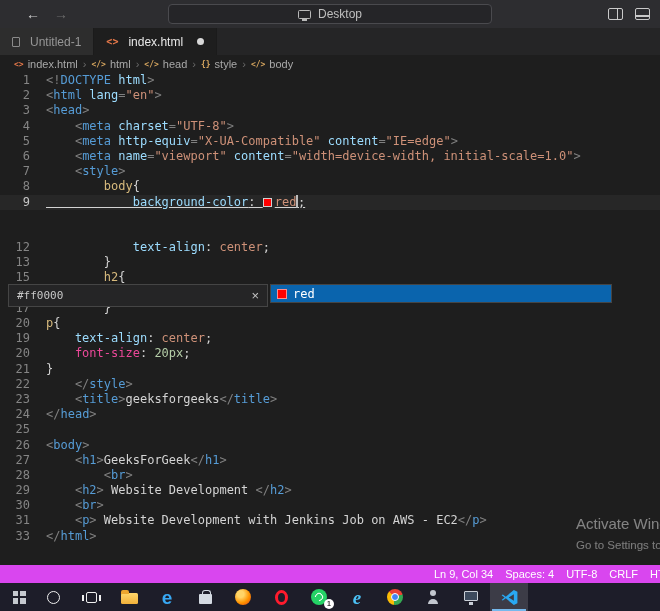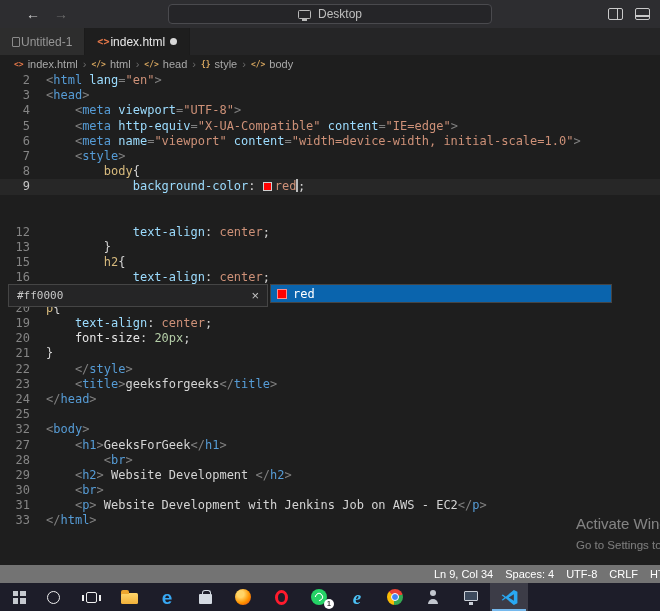--- a/index.html
+++ b/index.html
@@ -28,21 +28,21 @@
   .wico { position:relative; width:15px; height:12px; border:1.2px solid #c9c9c9;
     border-radius:2px; display:inline-block; }
   .wico-split::after { content:""; position:absolute; top:0; bottom:0; right:4px;
     width:1.2px; background:#c9c9c9; }
   .wico-layout::after { content:""; position:absolute; left:0; right:0; bottom:2.5px;
     height:1.2px; background:#c9c9c9; }
 
   
   .tabbar { position:absolute; top:28px; left:0; width:660px; height:27px;
     background:#252526; display:flex; }
-  .tab { height:27px; padding:0 12px; display:flex; align-items:center; gap:1px;
+  .tab { height:27px; padding:0 12px; display:flex; align-items:center; gap:10px;
     font-size:12px; color:#969696; background:#2d2d2d; border-right:1px solid #1b1b1b; }
   .tab.active { background:#1e1e1e; color:#e8e8e8; }
   .tico-file { width:8px; height:10px; border:1px solid #8a8a8a; border-radius:1px;
     display:inline-block; }
   .tico-html { color:#e8794a; font:700 10px "DejaVu Sans Mono", monospace; }
   .tdot { width:7px; height:7px; border-radius:50%; background:#d8d8d8;
     display:inline-block; margin-left:4px; }
 
   
   .breadcrumbs { position:absolute; top:55px; left:0; width:660px; height:18px;
@@ -50,21 +50,21 @@
     font-size:11px; color:#a9a9a9; }
   .bc-item { display:flex; align-items:center; gap:4px; cursor:default; }
   .bc-glyph { font:700 8px "DejaVu Sans Mono", monospace; }
   .bc-sep { color:#6a6a6a; margin:0 5px; font-size:11px; }
 
   
   .editor { position:absolute; top:73px; left:0; width:660px; height:492px;
     background:#1e1e1e; overflow:hidden; }
   .line { white-space:pre; font:12px/15.2px "DejaVu Sans Mono", monospace;
     height:15.2px; color:#d4d4d4; }
-  .line.cur { background:rgba(255,255,255,0.045); }
+  .line.cur { background:rgba(255,255,255,0.045);text-decoration:underline; }
   .ln { display:inline-block; width:30px; text-align:right; margin-right:16px;
     color:#858585; }
   .line.cur .ln { color:#c6c6c6; }
   .sw { display:inline-block; width:9px; height:9px; margin:0 3px -1px 0;
     border:1px solid #d0d0d0; }
   .caret { display:inline-block; width:1.5px; height:13px; margin-bottom:-2px; }
 
   
   .docpopup { position:absolute; top:211px; left:8px; width:260px; height:23px;
     background:#252526; border:1px solid #454545; display:flex; align-items:center;
@@ -200,44 +200,45 @@
       </span>
       <span class="bc-sep">›</span>
       <span class="bc-item">
         <span class="bc-glyph" style="color: rgb(215, 166, 95);">&lt;/&gt;</span>
         <span>body</span>
       </span>
     </div>
 
   <div class="editor">
     <div id="code-lines">
+        <div class="line"><span class="ln">1</span><span style="color: rgb(128, 128, 128);">&lt;!</span><span style="color: rgb(86, 156, 214);">DOCTYPE</span><span style="color: rgb(156, 220, 254);"> html</span><span style="color: rgb(128, 128, 128);">&gt;</span></div>
         <div class="line"><span class="ln">2</span><span style="color: rgb(128, 128, 128);">&lt;</span><span style="color: rgb(86, 156, 214);">html</span><span style="color: rgb(156, 220, 254);"> lang</span><span style="color: rgb(128, 128, 128);">=</span><span style="color: rgb(206, 145, 120);">"en"</span><span style="color: rgb(128, 128, 128);">&gt;</span></div>
         <div class="line"><span class="ln">3</span><span style="color: rgb(128, 128, 128);">&lt;</span><span style="color: rgb(86, 156, 214);">head</span><span style="color: rgb(128, 128, 128);">&gt;</span></div>
-        <div class="line"><span class="ln">4</span><span style="color: rgb(128, 128, 128);">    &lt;</span><span style="color: rgb(86, 156, 214);">meta</span><span style="color: rgb(156, 220, 254);"> viewport</span><span style="color: rgb(128, 128, 128);">=</span><span style="color: rgb(206, 145, 120);">"UTF-8"</span><span style="color: rgb(128, 128, 128);">&gt;</span></div>
+        <div class="line"><span class="ln">4</span><span style="color: rgb(128, 128, 128);">    &lt;</span><span style="color: rgb(86, 156, 214);">meta</span><span style="color: rgb(156, 220, 254);"> charset</span><span style="color: rgb(128, 128, 128);">=</span><span style="color: rgb(206, 145, 120);">"UTF-8"</span><span style="color: rgb(128, 128, 128);">&gt;</span></div>
         <div class="line"><span class="ln">5</span><span style="color: rgb(128, 128, 128);">    &lt;</span><span style="color: rgb(86, 156, 214);">meta</span><span style="color: rgb(156, 220, 254);"> http-equiv</span><span style="color: rgb(128, 128, 128);">=</span><span style="color: rgb(206, 145, 120);">"X-UA-Compatible"</span><span style="color: rgb(156, 220, 254);"> content</span><span style="color: rgb(128, 128, 128);">=</span><span style="color: rgb(206, 145, 120);">"IE=edge"</span><span style="color: rgb(128, 128, 128);">&gt;</span></div>
         <div class="line"><span class="ln">6</span><span style="color: rgb(128, 128, 128);">    &lt;</span><span style="color: rgb(86, 156, 214);">meta</span><span style="color: rgb(156, 220, 254);"> name</span><span style="color: rgb(128, 128, 128);">=</span><span style="color: rgb(206, 145, 120);">"viewport"</span><span style="color: rgb(156, 220, 254);"> content</span><span style="color: rgb(128, 128, 128);">=</span><span style="color: rgb(206, 145, 120);">"width=device-width, initial-scale=1.0"</span><span style="color: rgb(128, 128, 128);">&gt;</span></div>
         <div class="line"><span class="ln">7</span><span style="color: rgb(128, 128, 128);">    &lt;</span><span style="color: rgb(86, 156, 214);">style</span><span style="color: rgb(128, 128, 128);">&gt;</span></div>
         <div class="line"><span class="ln">8</span><span style="color: rgb(215, 186, 125);">        body</span><span style="color: rgb(212, 212, 212);">{</span></div>
         <div class="line cur"><span class="ln">9</span><span style="color: rgb(156, 220, 254);">            background-color</span><span style="color: rgb(212, 212, 212);">: </span><span class="sw" style="background: rgb(255, 0, 0);"></span><span style="color: rgb(206, 145, 120);">red</span><span class="caret" style="background: rgb(187, 187, 187);"></span><span style="color: rgb(212, 212, 212);">;</span></div>
         <div class="line"><span class="ln"></span></div>
         <div class="line"><span class="ln"></span></div>
         <div class="line"><span class="ln">12</span><span style="color: rgb(156, 220, 254);">            text-align</span><span style="color: rgb(212, 212, 212);">: </span><span style="color: rgb(206, 145, 120);">center</span><span style="color: rgb(212, 212, 212);">;</span></div>
         <div class="line"><span class="ln">13</span><span style="color: rgb(212, 212, 212);">        }</span></div>
         <div class="line"><span class="ln">15</span><span style="color: rgb(215, 186, 125);">        h2</span><span style="color: rgb(212, 212, 212);">{</span></div>
         <div class="line"><span class="ln">16</span><span style="color: rgb(156, 220, 254);">            text-align</span><span style="color: rgb(212, 212, 212);">: </span><span style="color: rgb(206, 145, 120);">center</span><span style="color: rgb(212, 212, 212);">;</span></div>
         <div class="line"><span class="ln">17</span><span style="color: rgb(212, 212, 212);">        }</span></div>
         <div class="line"><span class="ln">20</span><span style="color: rgb(215, 186, 125);">p</span><span style="color: rgb(212, 212, 212);">{</span></div>
         <div class="line"><span class="ln">19</span><span style="color: rgb(156, 220, 254);">    text-align</span><span style="color: rgb(212, 212, 212);">: </span><span style="color: rgb(206, 145, 120);">center</span><span style="color: rgb(212, 212, 212);">;</span></div>
-        <div class="line"><span class="ln">20</span><span style="color: #e5e5e5;">    font-size</span><span style="color: rgb(212, 212, 212);">: </span><span style="color: rgb(181, 206, 168);">20px</span><span style="color: rgb(212, 212, 212);">;</span></div>
+        <div class="line"><span class="ln">20</span><span style="color: #ec4899;">    font-size</span><span style="color: rgb(212, 212, 212);">: </span><span style="color: rgb(181, 206, 168);">20px</span><span style="color: rgb(212, 212, 212);">;</span></div>
         <div class="line"><span class="ln">21</span><span style="color: rgb(212, 212, 212);">}</span></div>
         <div class="line"><span class="ln">22</span><span style="color: rgb(128, 128, 128);">    &lt;/</span><span style="color: rgb(86, 156, 214);">style</span><span style="color: rgb(128, 128, 128);">&gt;</span></div>
         <div class="line"><span class="ln">23</span><span style="color: rgb(128, 128, 128);">    &lt;</span><span style="color: rgb(86, 156, 214);">title</span><span style="color: rgb(128, 128, 128);">&gt;</span><span style="color: rgb(212, 212, 212);">geeksforgeeks</span><span style="color: rgb(128, 128, 128);">&lt;/</span><span style="color: rgb(86, 156, 214);">title</span><span style="color: rgb(128, 128, 128);">&gt;</span></div>
         <div class="line"><span class="ln">24</span><span style="color: rgb(128, 128, 128);">&lt;/</span><span style="color: rgb(86, 156, 214);">head</span><span style="color: rgb(128, 128, 128);">&gt;</span></div>
         <div class="line"><span class="ln">25</span></div>
-        <div class="line"><span class="ln">32</span><span style="color: rgb(128, 128, 128);">&lt;</span><span style="color: rgb(86, 156, 214);">body</span><span style="color: rgb(128, 128, 128);">&gt;</span></div>
+        <div class="line"><span class="ln">26</span><span style="color: rgb(128, 128, 128);">&lt;</span><span style="color: rgb(86, 156, 214);">body</span><span style="color: rgb(128, 128, 128);">&gt;</span></div>
         <div class="line"><span class="ln">27</span><span style="color: rgb(128, 128, 128);">    &lt;</span><span style="color: rgb(86, 156, 214);">h1</span><span style="color: rgb(128, 128, 128);">&gt;</span><span style="color: rgb(212, 212, 212);">GeeksForGeek</span><span style="color: rgb(128, 128, 128);">&lt;/</span><span style="color: rgb(86, 156, 214);">h1</span><span style="color: rgb(128, 128, 128);">&gt;</span></div>
         <div class="line"><span class="ln">28</span><span style="color: rgb(128, 128, 128);">        &lt;</span><span style="color: rgb(86, 156, 214);">br</span><span style="color: rgb(128, 128, 128);">&gt;</span></div>
         <div class="line"><span class="ln">29</span><span style="color: rgb(128, 128, 128);">    &lt;</span><span style="color: rgb(86, 156, 214);">h2</span><span style="color: rgb(128, 128, 128);">&gt;</span><span style="color: rgb(212, 212, 212);"> Website Development </span><span style="color: rgb(128, 128, 128);">&lt;/</span><span style="color: rgb(86, 156, 214);">h2</span><span style="color: rgb(128, 128, 128);">&gt;</span></div>
         <div class="line"><span class="ln">30</span><span style="color: rgb(128, 128, 128);">    &lt;</span><span style="color: rgb(86, 156, 214);">br</span><span style="color: rgb(128, 128, 128);">&gt;</span></div>
         <div class="line"><span class="ln">31</span><span style="color: rgb(128, 128, 128);">    &lt;</span><span style="color: rgb(86, 156, 214);">p</span><span style="color: rgb(128, 128, 128);">&gt;</span><span style="color: rgb(212, 212, 212);"> Website Development with Jenkins Job on AWS - EC2</span><span style="color: rgb(128, 128, 128);">&lt;/</span><span style="color: rgb(86, 156, 214);">p</span><span style="color: rgb(128, 128, 128);">&gt;</span></div>
         <div class="line"><span class="ln">33</span><span style="color: rgb(128, 128, 128);">&lt;/</span><span style="color: rgb(86, 156, 214);">html</span><span style="color: rgb(128, 128, 128);">&gt;</span></div>
       </div>
 
     <div class="docpopup">
       <span>#ff0000</span>
@@ -250,21 +251,21 @@
         <span>red</span>
       </div>
     </div>
   </div>
 
   <div class="watermark">
     <div class="wm1">Activate Windows</div>
     <div class="wm2">Go to Settings to activate Windows.</div>
   </div>
 
-  <div class="statusbar" id="statusbar" style="background: #737373;">
+  <div class="statusbar" id="statusbar" style="background: #d946ef;">
       <span class="sitem">Ln 9, Col 34</span>
       <span class="sitem">Spaces: 4</span>
       <span class="sitem">UTF-8</span>
       <span class="sitem">CRLF</span>
       <span class="sitem clip">HTML</span>
     </div>
 
   <div class="taskbar" id="taskbar">
       <div class="tbtn">
         <span class="ti-start"></span>

